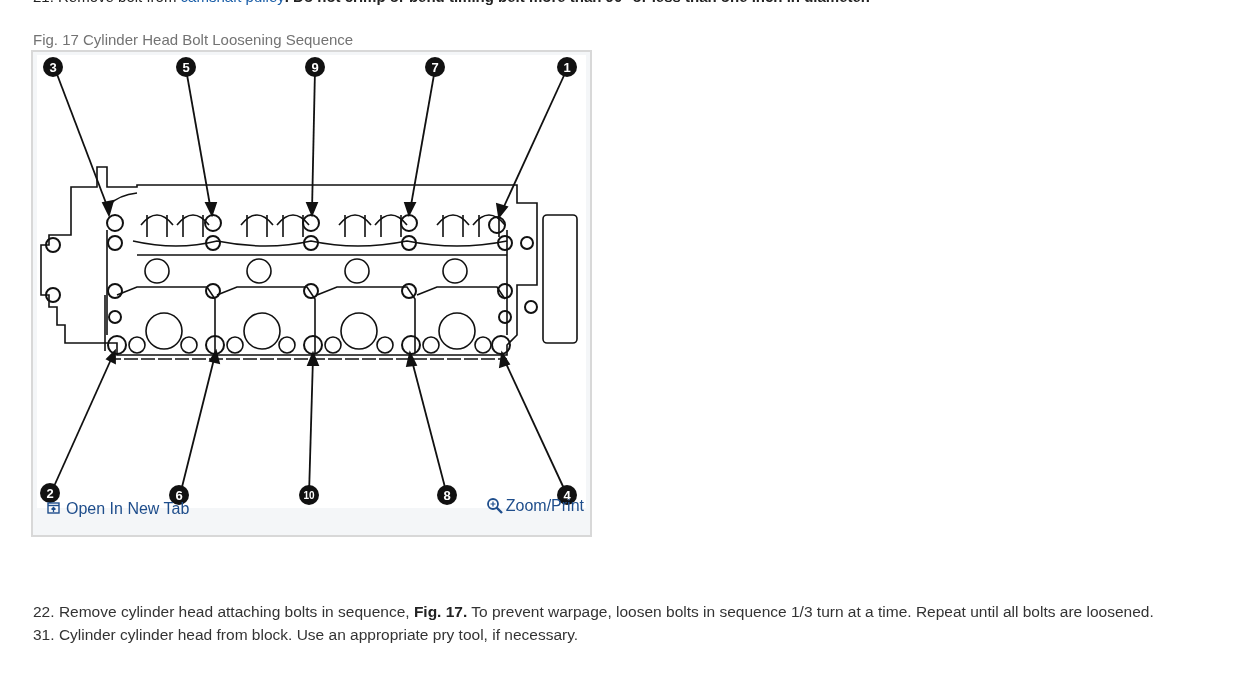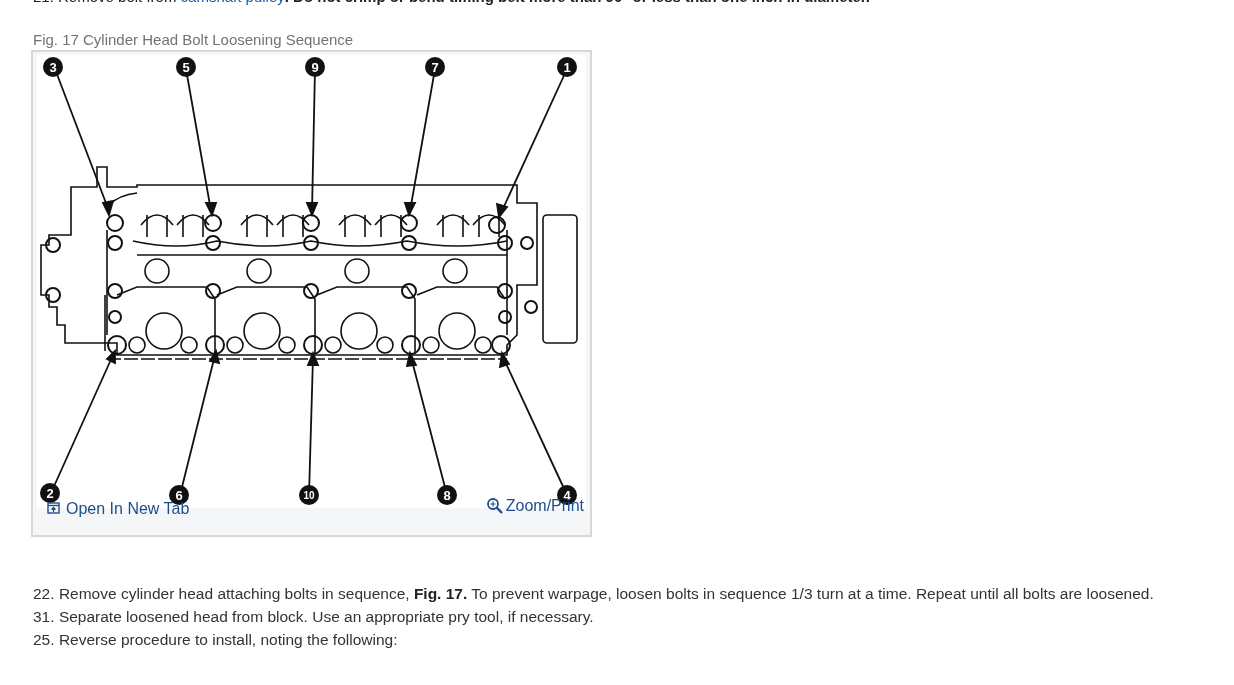--- a/index.html
+++ b/index.html
@@ -13,21 +13,21 @@
   .fig-frame { position:absolute; left:31px; top:50px; width:561px; height:487px;
                border:2px solid #d8d8d8; background:#f4f6f8; box-sizing:border-box; }
   .fig-inner { position:absolute; left:4px; top:3px; width:549px; height:453px; background:#ffffff; }
   .fig-inner svg { position:absolute; left:0; top:0; }
   .fig-footer { position:absolute; left:0; right:0; bottom:10px; height:30px; }
   .open-tab { position:absolute; left:14px; top:5px; font-size:16px; color:#1f4e8c;
               display:flex; align-items:center; gap:6px; cursor:pointer; }
   .zoom-print { position:absolute; right:6px; top:2px; font-size:16px; color:#1f4e8c;
                 display:flex; align-items:flex-start; gap:2px; cursor:pointer; }
   .icon { display:inline-block; }
-  .steps { position:absolute; left:33px; top:582px; font-size:15.5px; line-height:23px; color:#333; }
+  .steps { position:absolute; left:33px; top:600px; font-size:15.5px; line-height:23px; color:#333; }
   .steps .step { white-space:nowrap; }
   .steps b { color:#222; }
 </style>
 </head>
 <body>
 
 <div class="clipped-line">
   <span>21. Remove bolt from </span><span class="link">camshaft pulley</span><b>. Do not crimp or bend timing belt more than 90° or less than one inch in diameter.</b>
 </div>
 
@@ -205,15 +205,14 @@
             <path d="M7 4.5 L7 9.5 M4.5 7 L9.5 7" stroke="#1f4e8c" stroke-width="1.2"></path>
           </svg>
       </span>
       <span>Zoom/Print</span>
     </div>
   </div>
 </div>
 
 <div class="steps">
   <div class="step"><span>22.</span> <span>Remove cylinder head attaching bolts in sequence, </span><b>Fig. 17.</b><span> To prevent warpage, loosen bolts in sequence 1/3 turn at a time. Repeat until all bolts are loosened.</span></div>
-  <div class="step"><span>31.</span> <span>Separate loosened head from block. Use an appropriate pry tool, if necessary.</span></div>
-  <div class="step"><span>25.</span> <span>Reverse procedure to install, noting the following:</span></div>
+  <div class="step"><span>31.</span> <span>Cylinder cylinder head from block. Use an appropriate pry tool, if necessary.</span></div>
 </div>
 
 </body></html>

